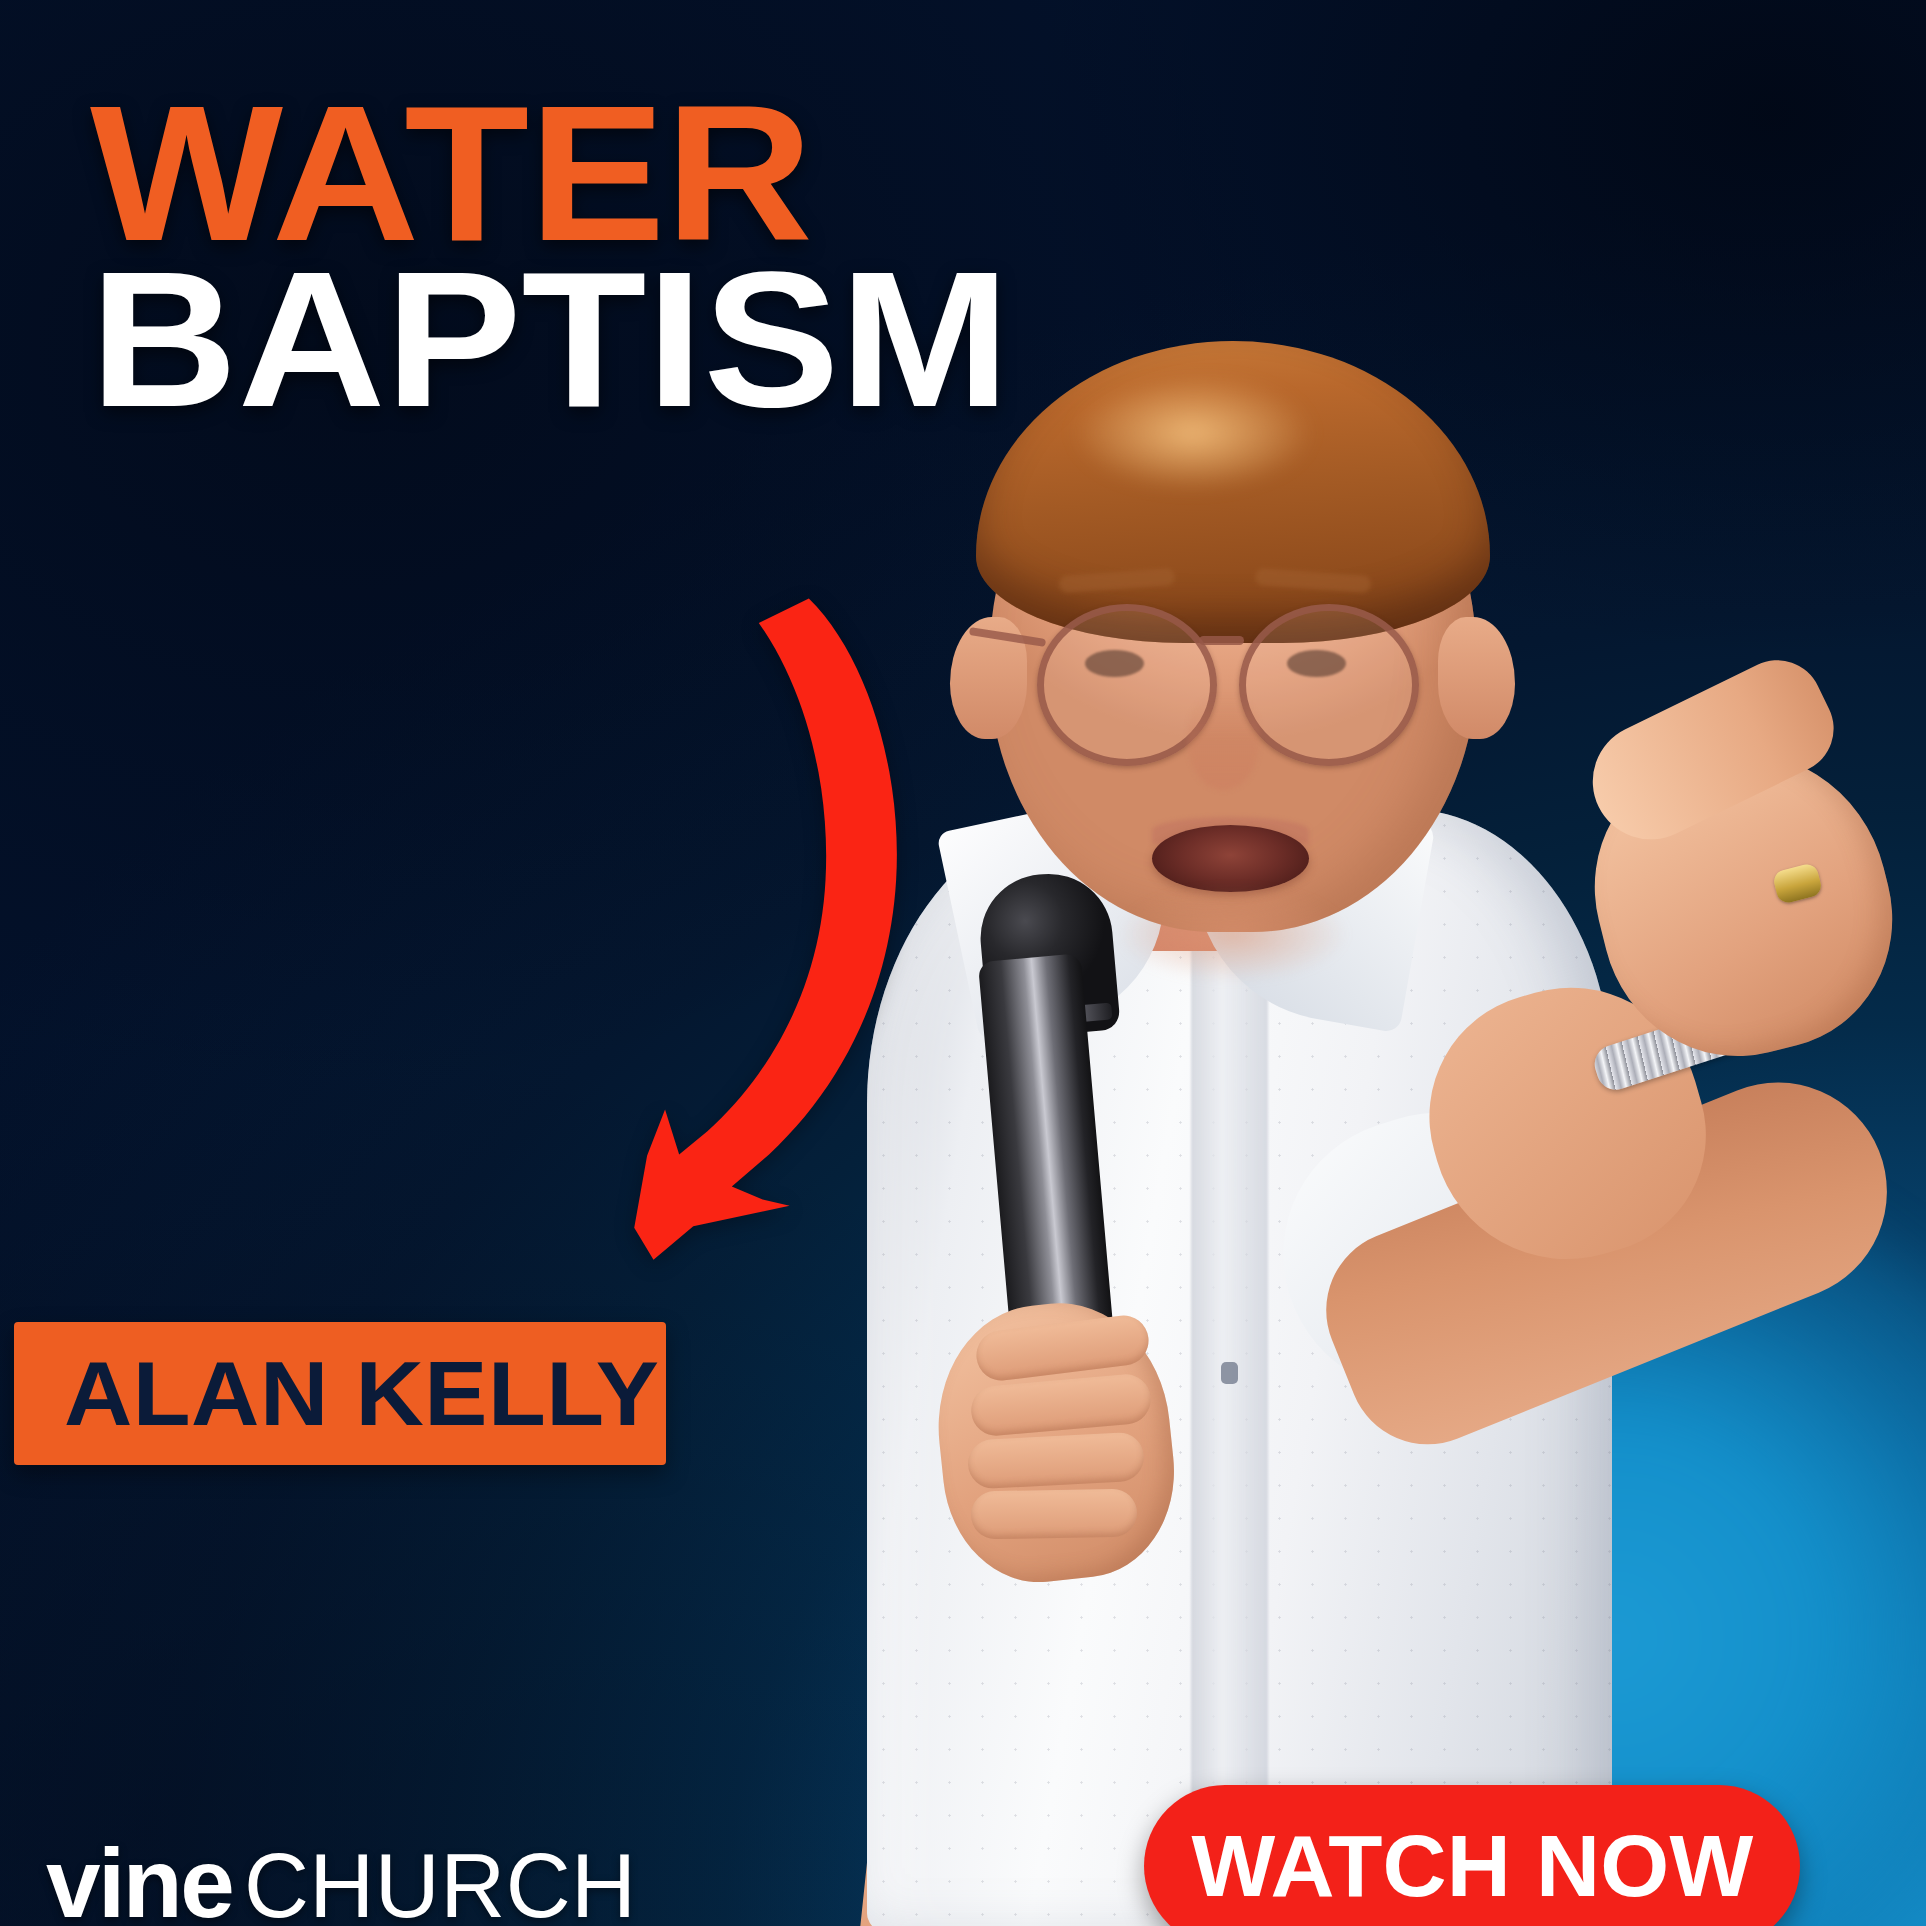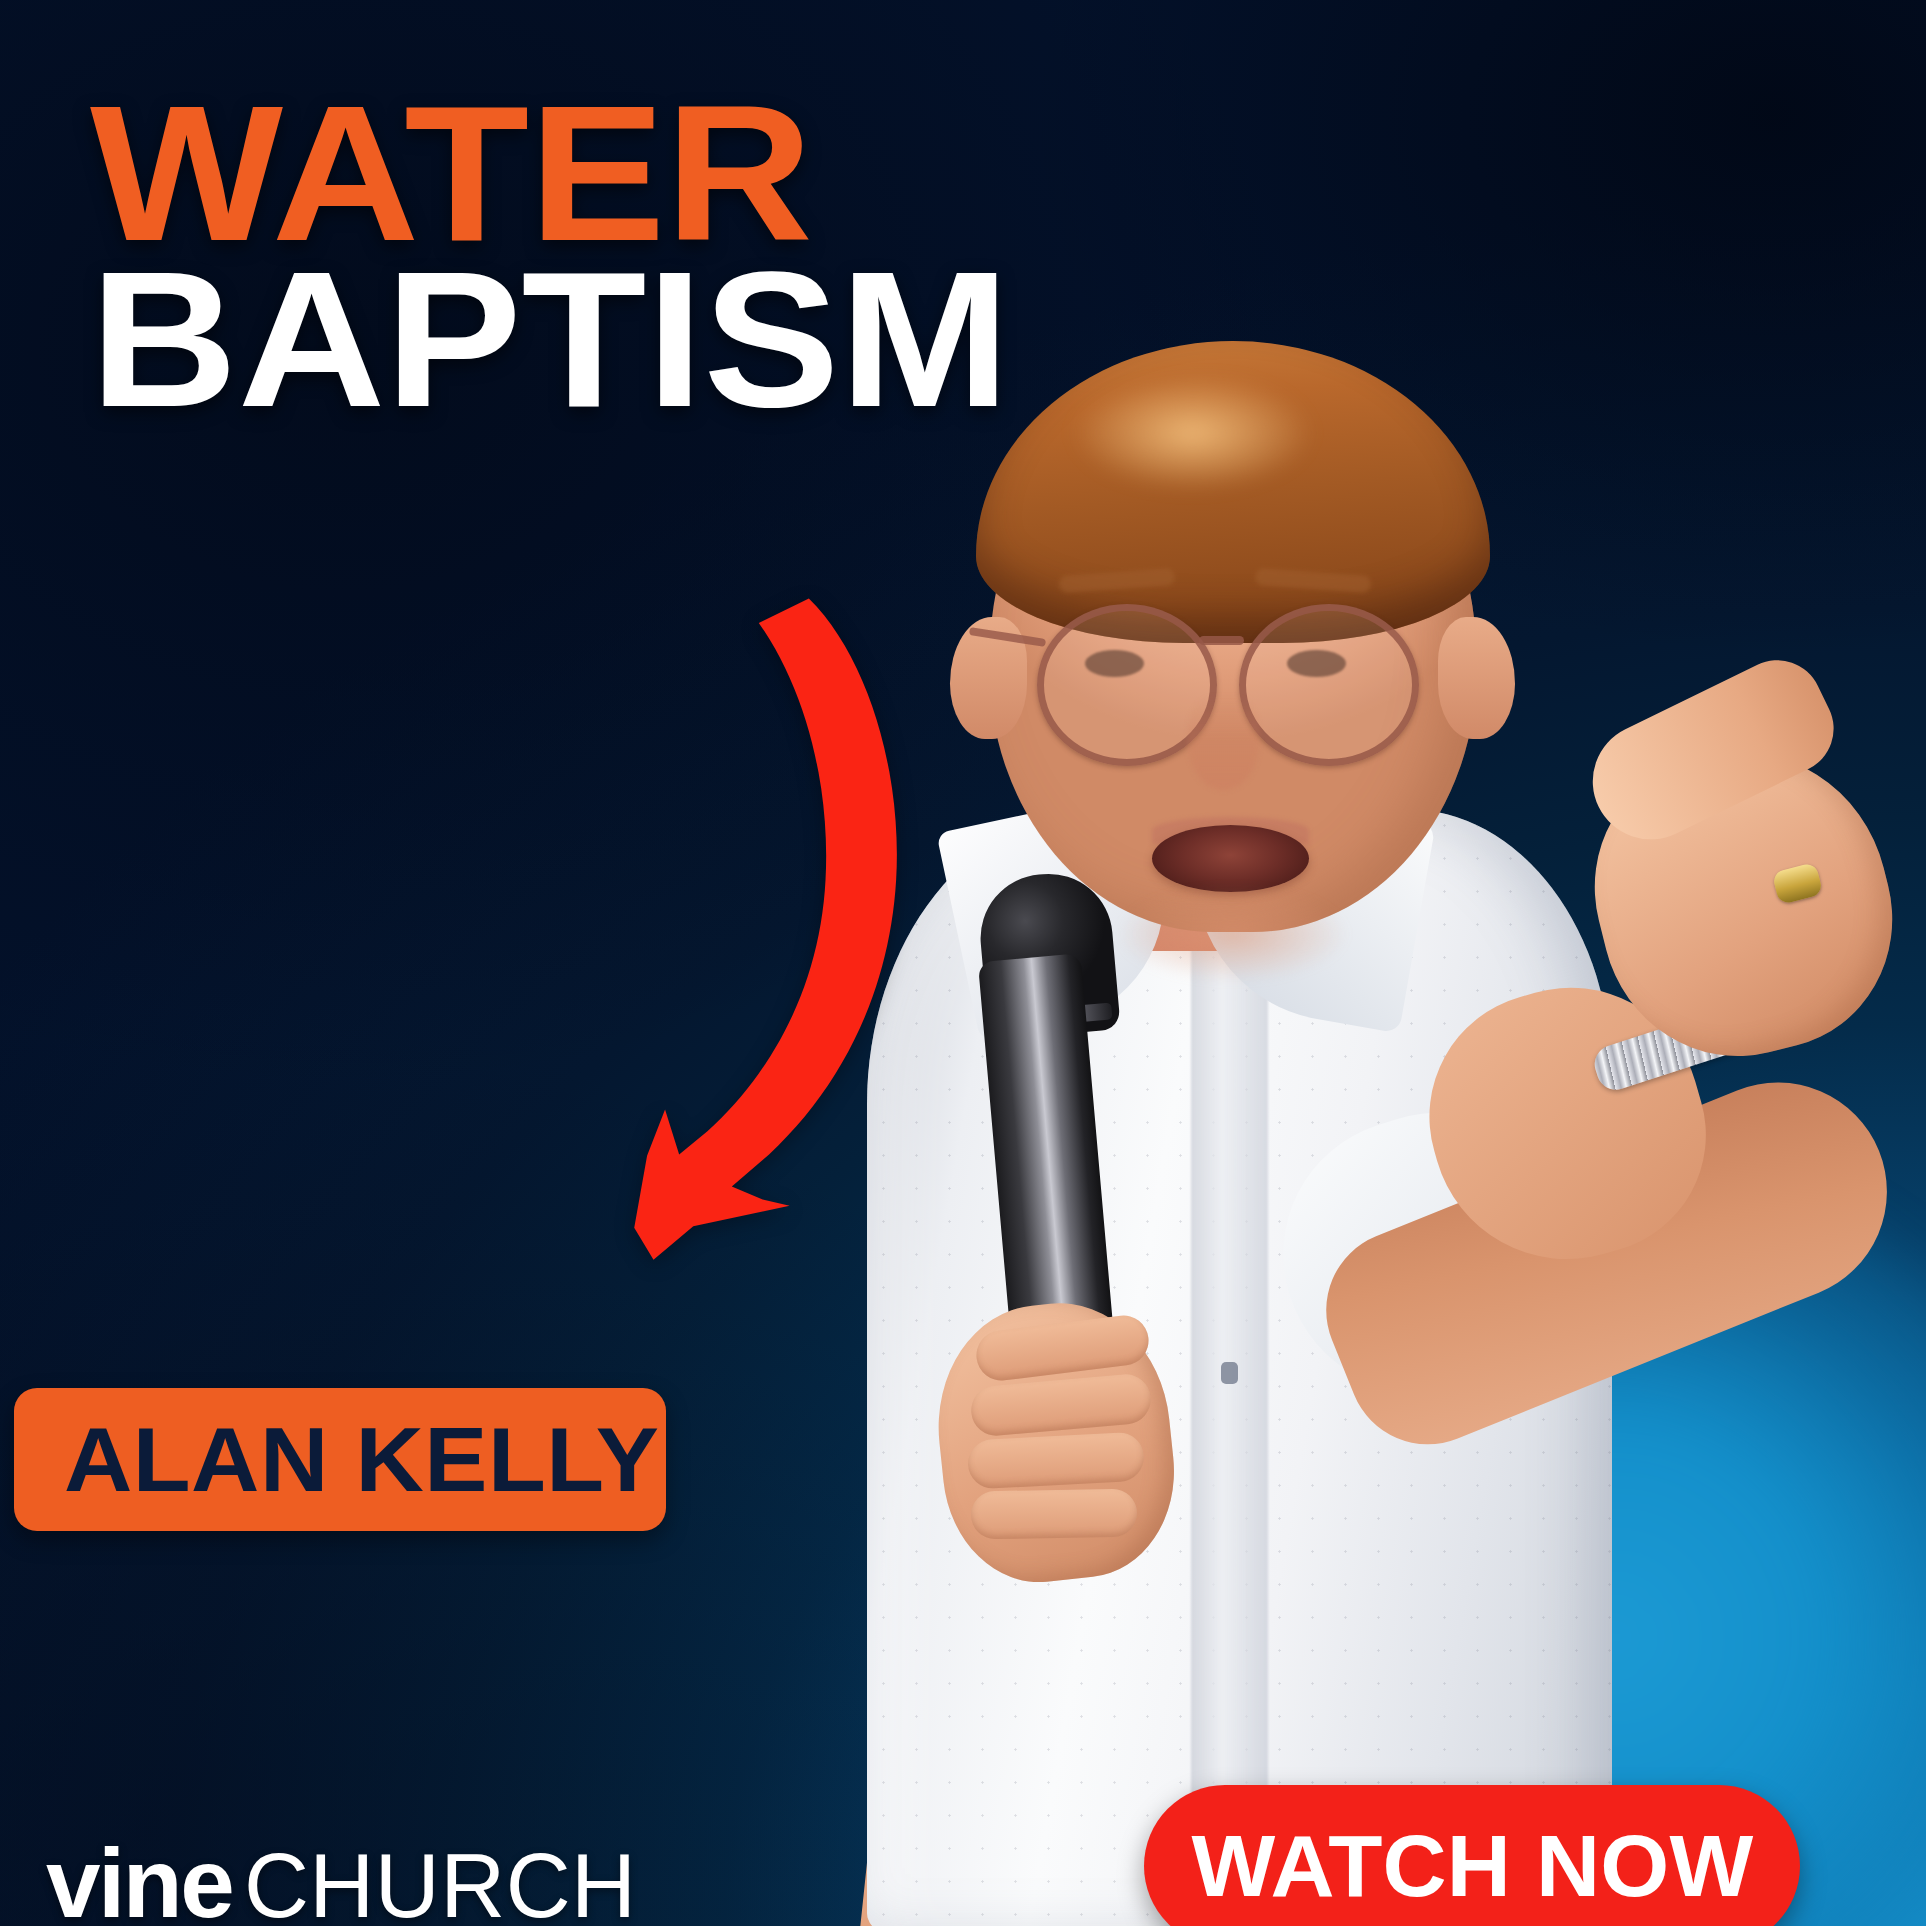--- a/index.html
+++ b/index.html
@@ -251,24 +251,24 @@
 
   
   .arrow{
     position:absolute;left:597px;top:578px;
     width:398px;height:719px;
     filter:drop-shadow(0 5.1px 10.3px rgba(0,0,0,.30));
   }
 
   
   .name-badge{
-    position:absolute;left:14px;top:1388px;
+    position:absolute;left:14px;top:1322px;
     width:652px;height:143px;
     background:#EE5E22;
-    border-radius:23px;
+    border-radius:4px;
     display:flex;align-items:center;
     box-shadow:0 9px 22px rgba(0,0,0,.38);
   }
   .name-text{
     font-weight:900;font-size:91px;
     color:#0B1B39;
     margin-left:50px;
     letter-spacing:.005em;
     transform:scaleX(1.04);
     transform-origin:left center;

